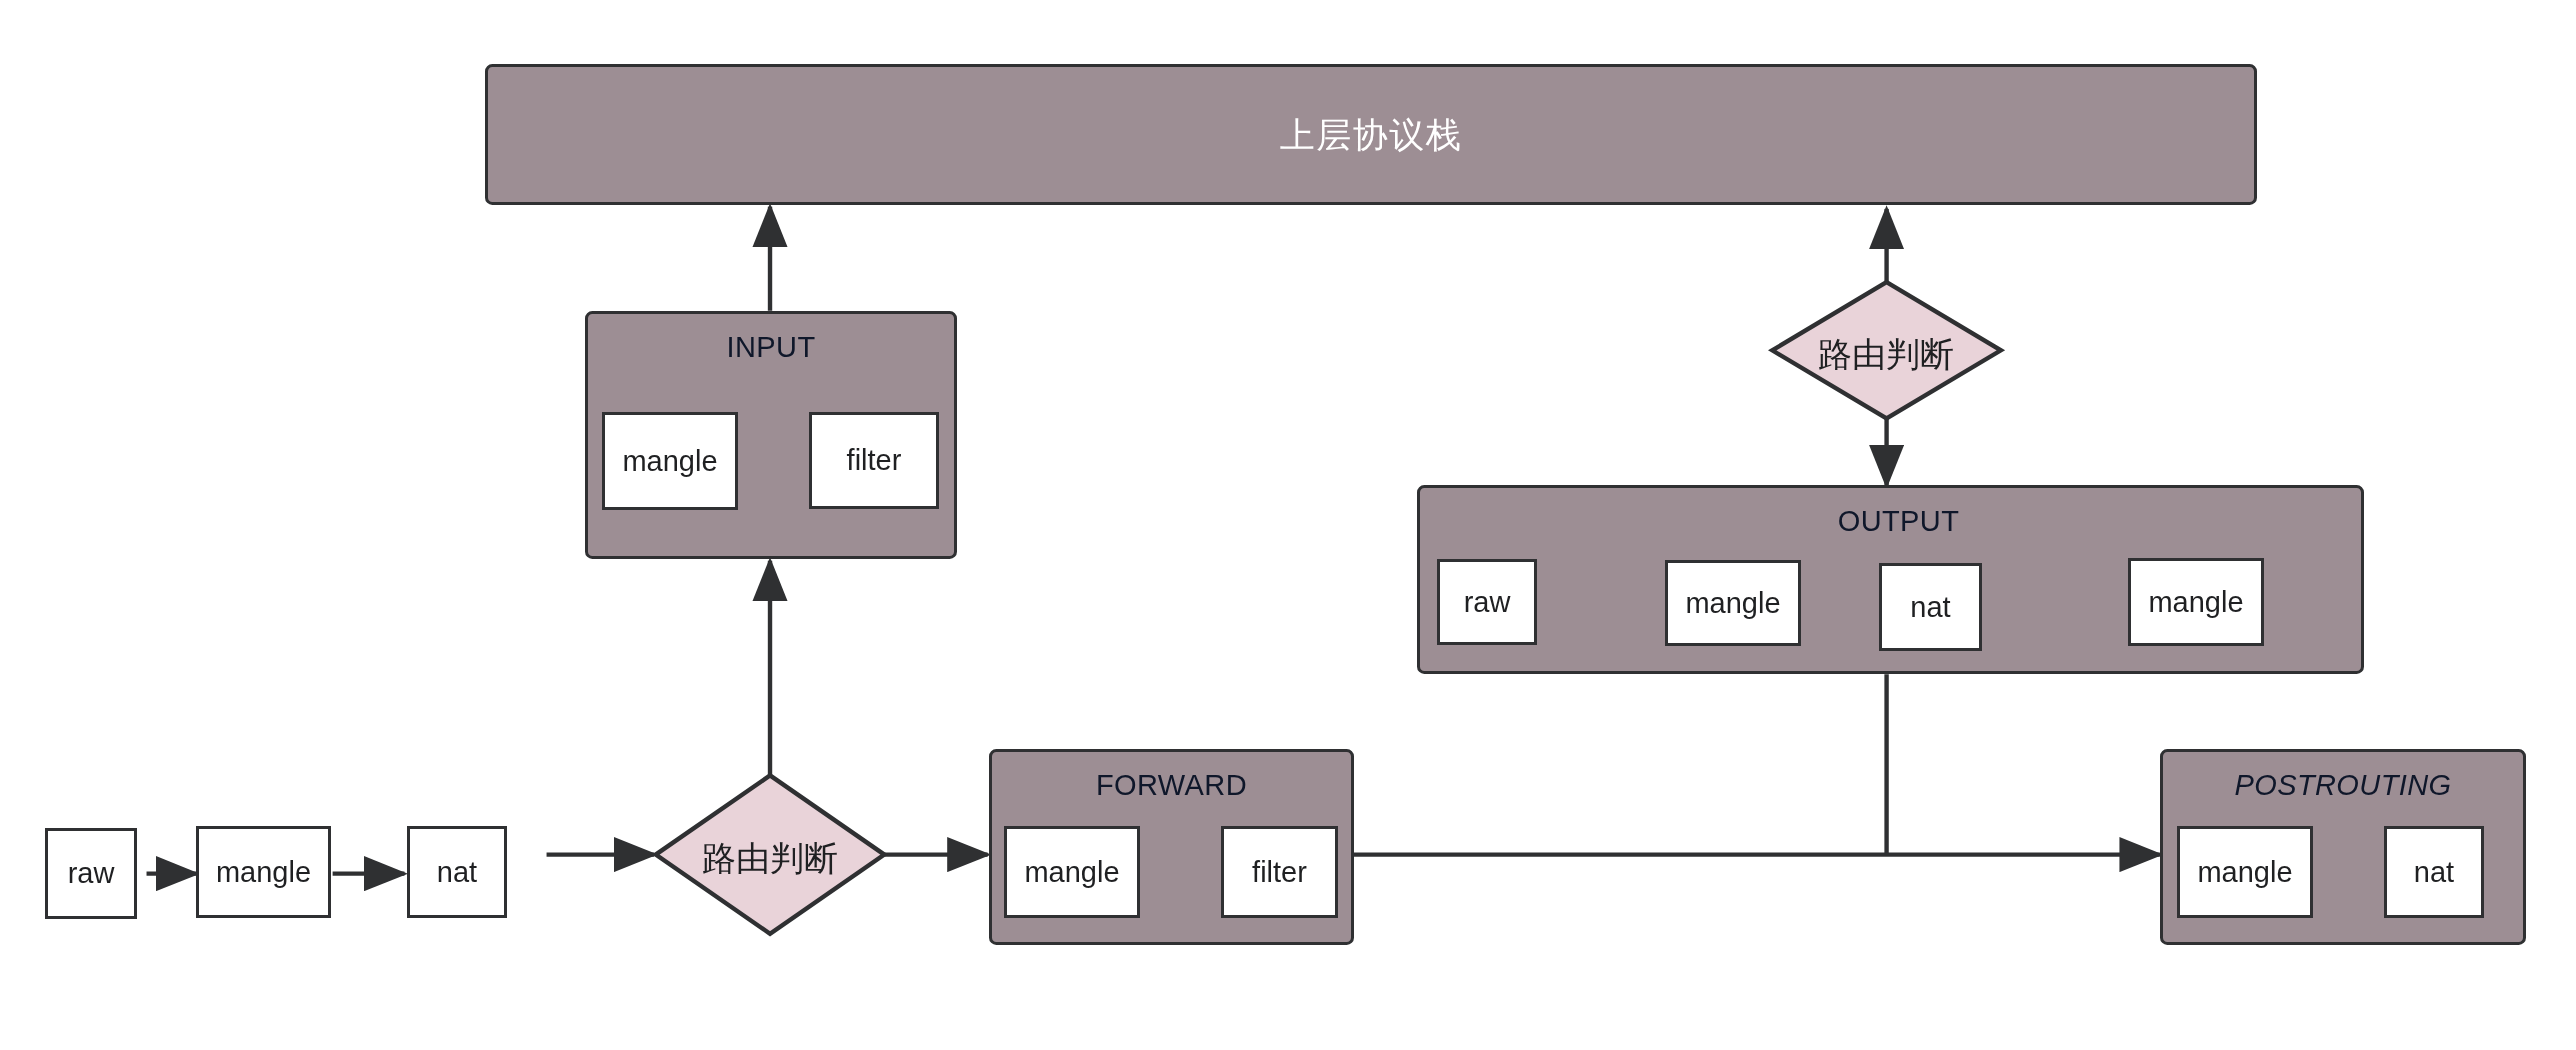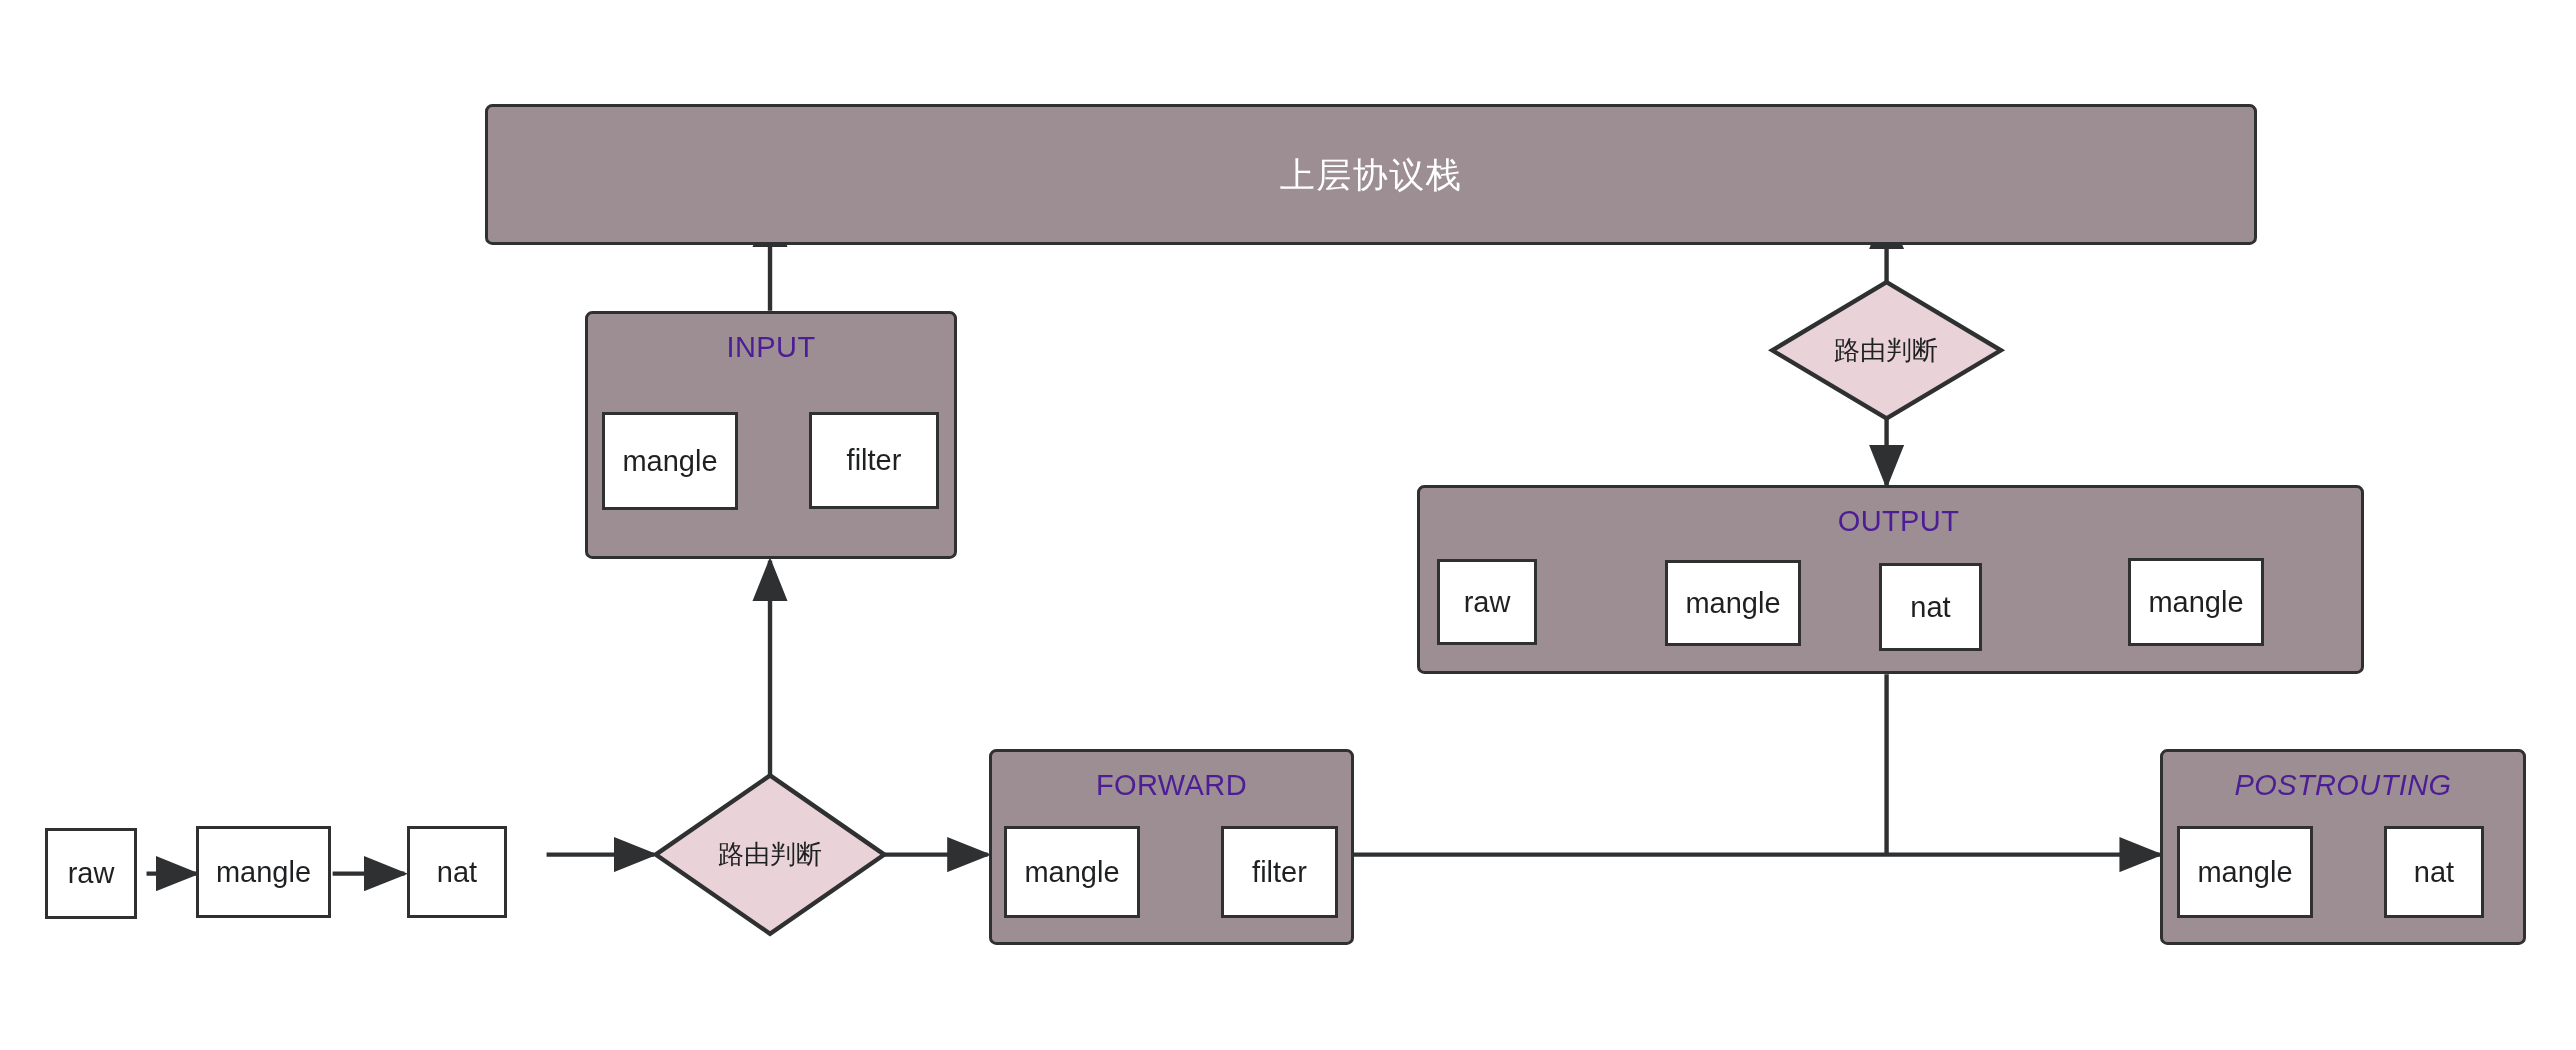--- a/index.html
+++ b/index.html
@@ -29,21 +29,21 @@
     box-sizing: border-box;
     background: #9d8e94;
     border: 3.7px solid #2f3032;
     border-radius: 7.3px;
   }
   .chain-title {
     position: absolute;
     left: 0;
     right: 0;
     text-align: center;
-    color: #4c1d95;
+    color: #0f172a;
     font-size: 29px;
     letter-spacing: 0.4px;
     line-height: 1;
     white-space: nowrap;
   }
   .table-box {
     position: absolute;
     box-sizing: border-box;
     background: #ffffff;
     border: 3.7px solid #2f3032;
@@ -57,34 +57,33 @@
   }
   .stack-bar {
     position: absolute;
     box-sizing: border-box;
     background: #9d8e94;
     border: 3.7px solid #2f3032;
     border-radius: 7.3px;
     display: flex;
     align-items: center;
     justify-content: center;
-    margin-top: 40px;
   }
   .stack-bar-label {
     color: #ffffff;
     font-size: 35px;
     line-height: 1;
     letter-spacing: 1.5px;
     white-space: nowrap;
   }
   .diamond-label {
     position: absolute;
     text-align: center;
     color: #1f2022;
-    font-size: 26px;
+    font-size: 34px;
     line-height: 1;
     white-space: nowrap;
     pointer-events: none;
   }
 </style>
 </head>
 <body>
 
 <div id="canvas">
 

